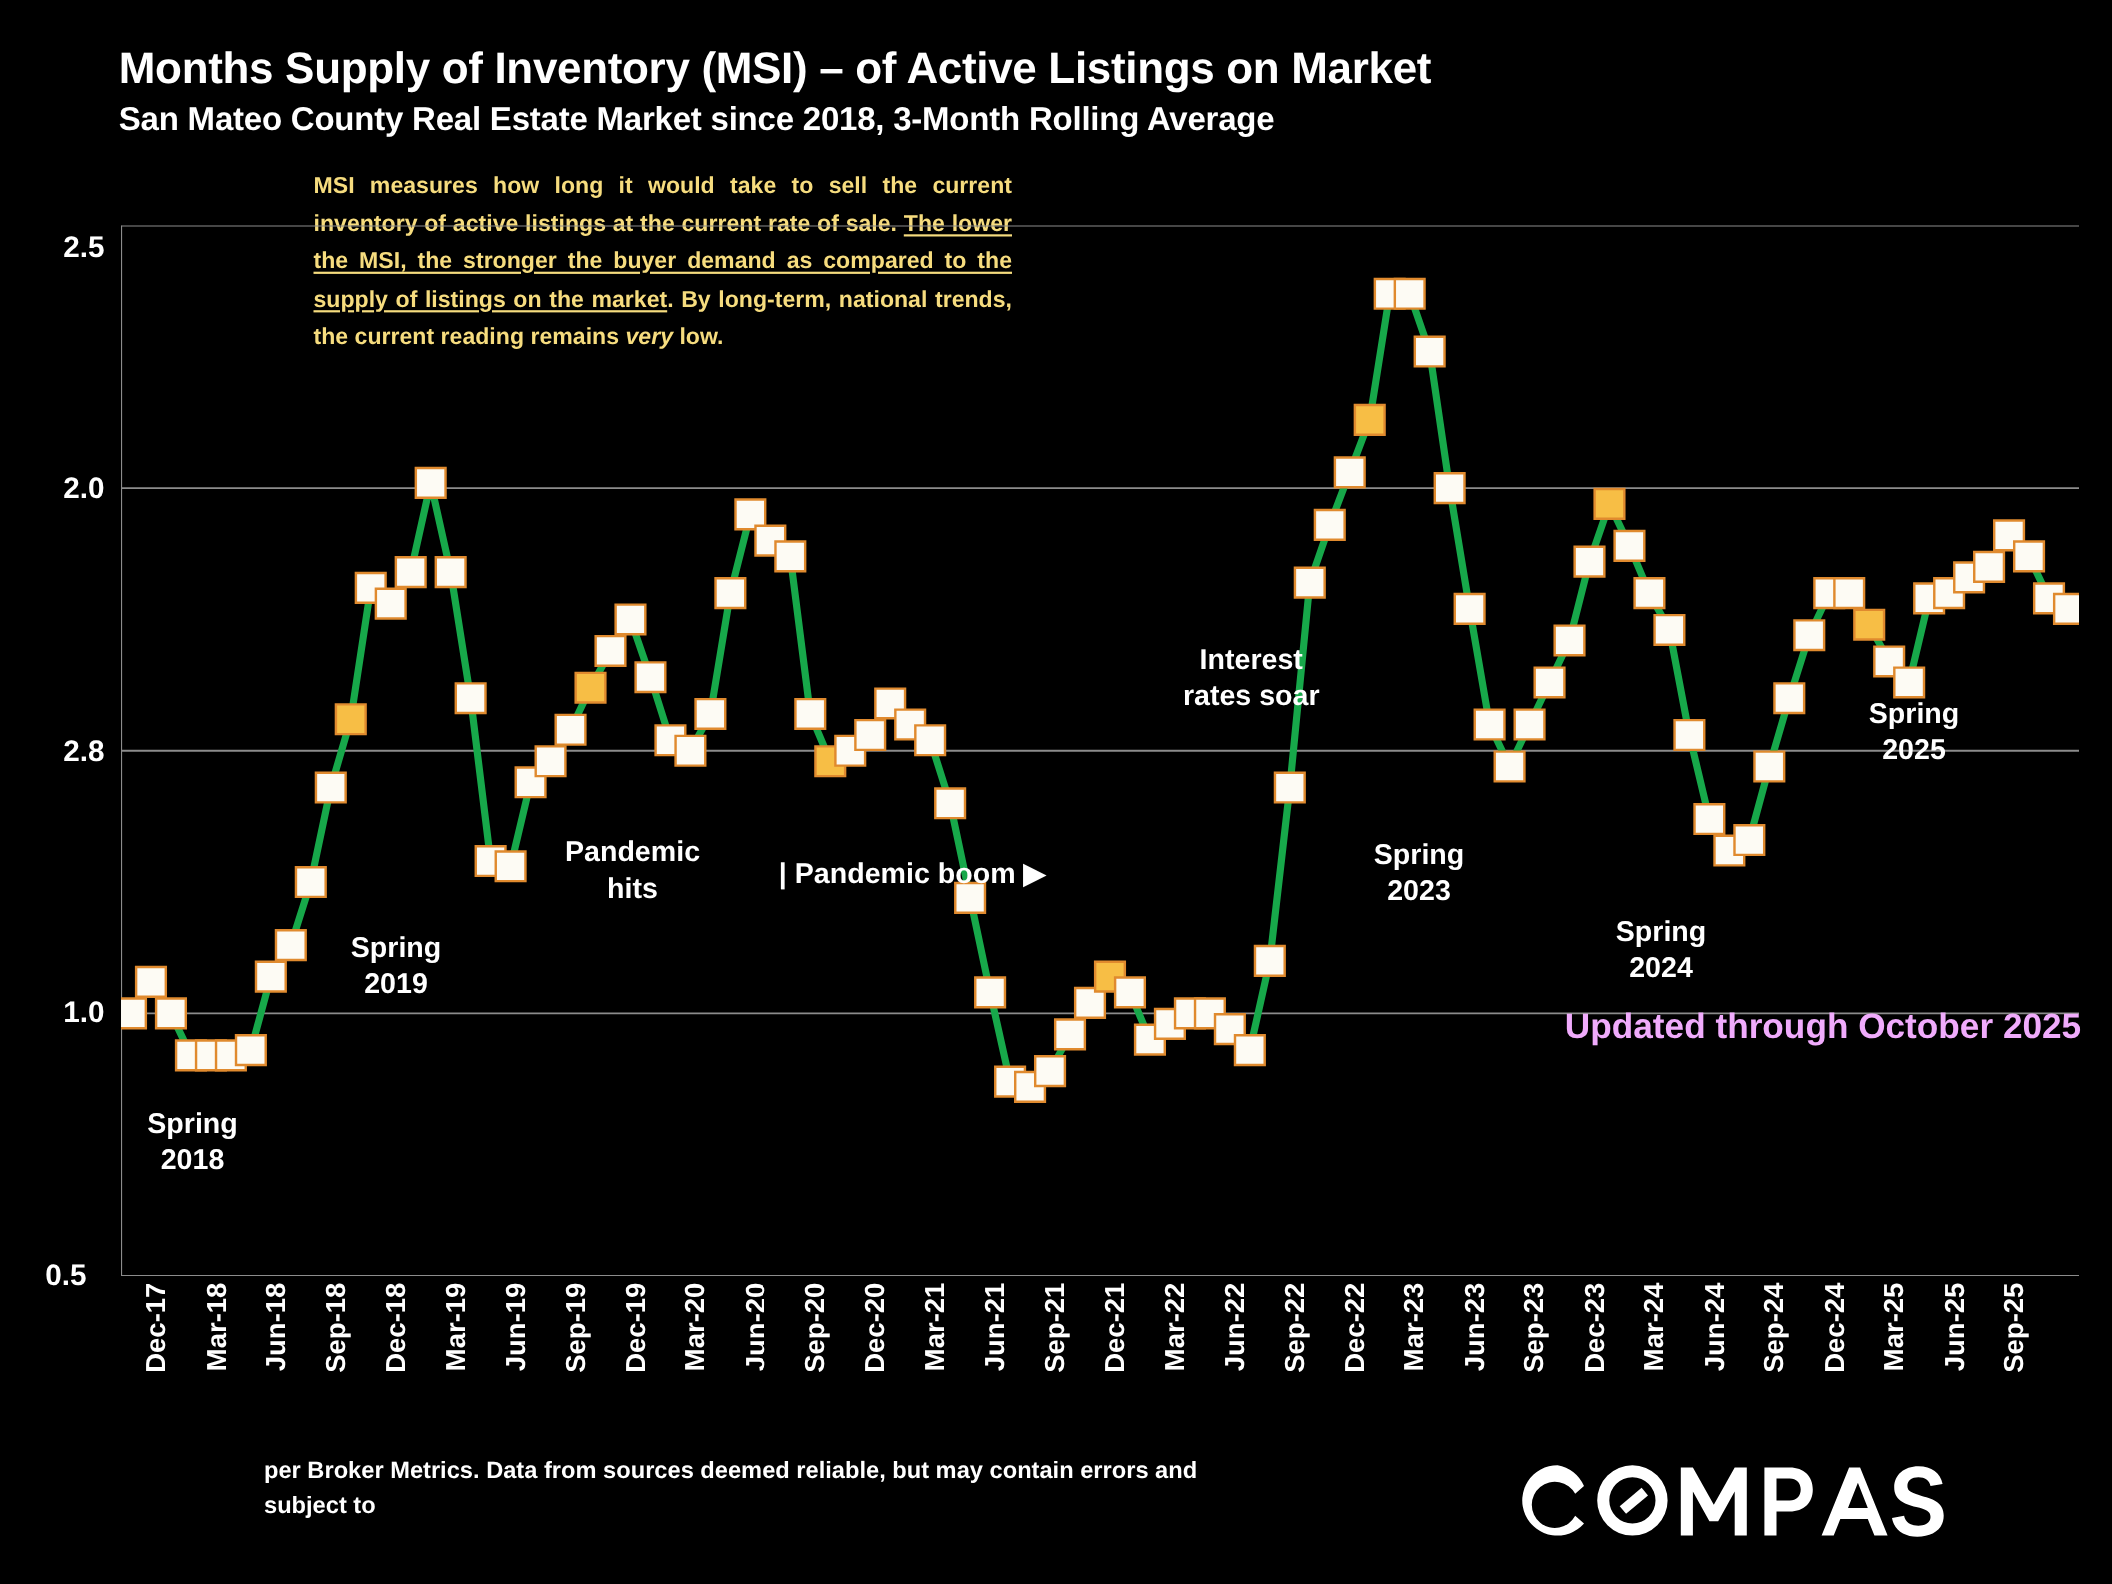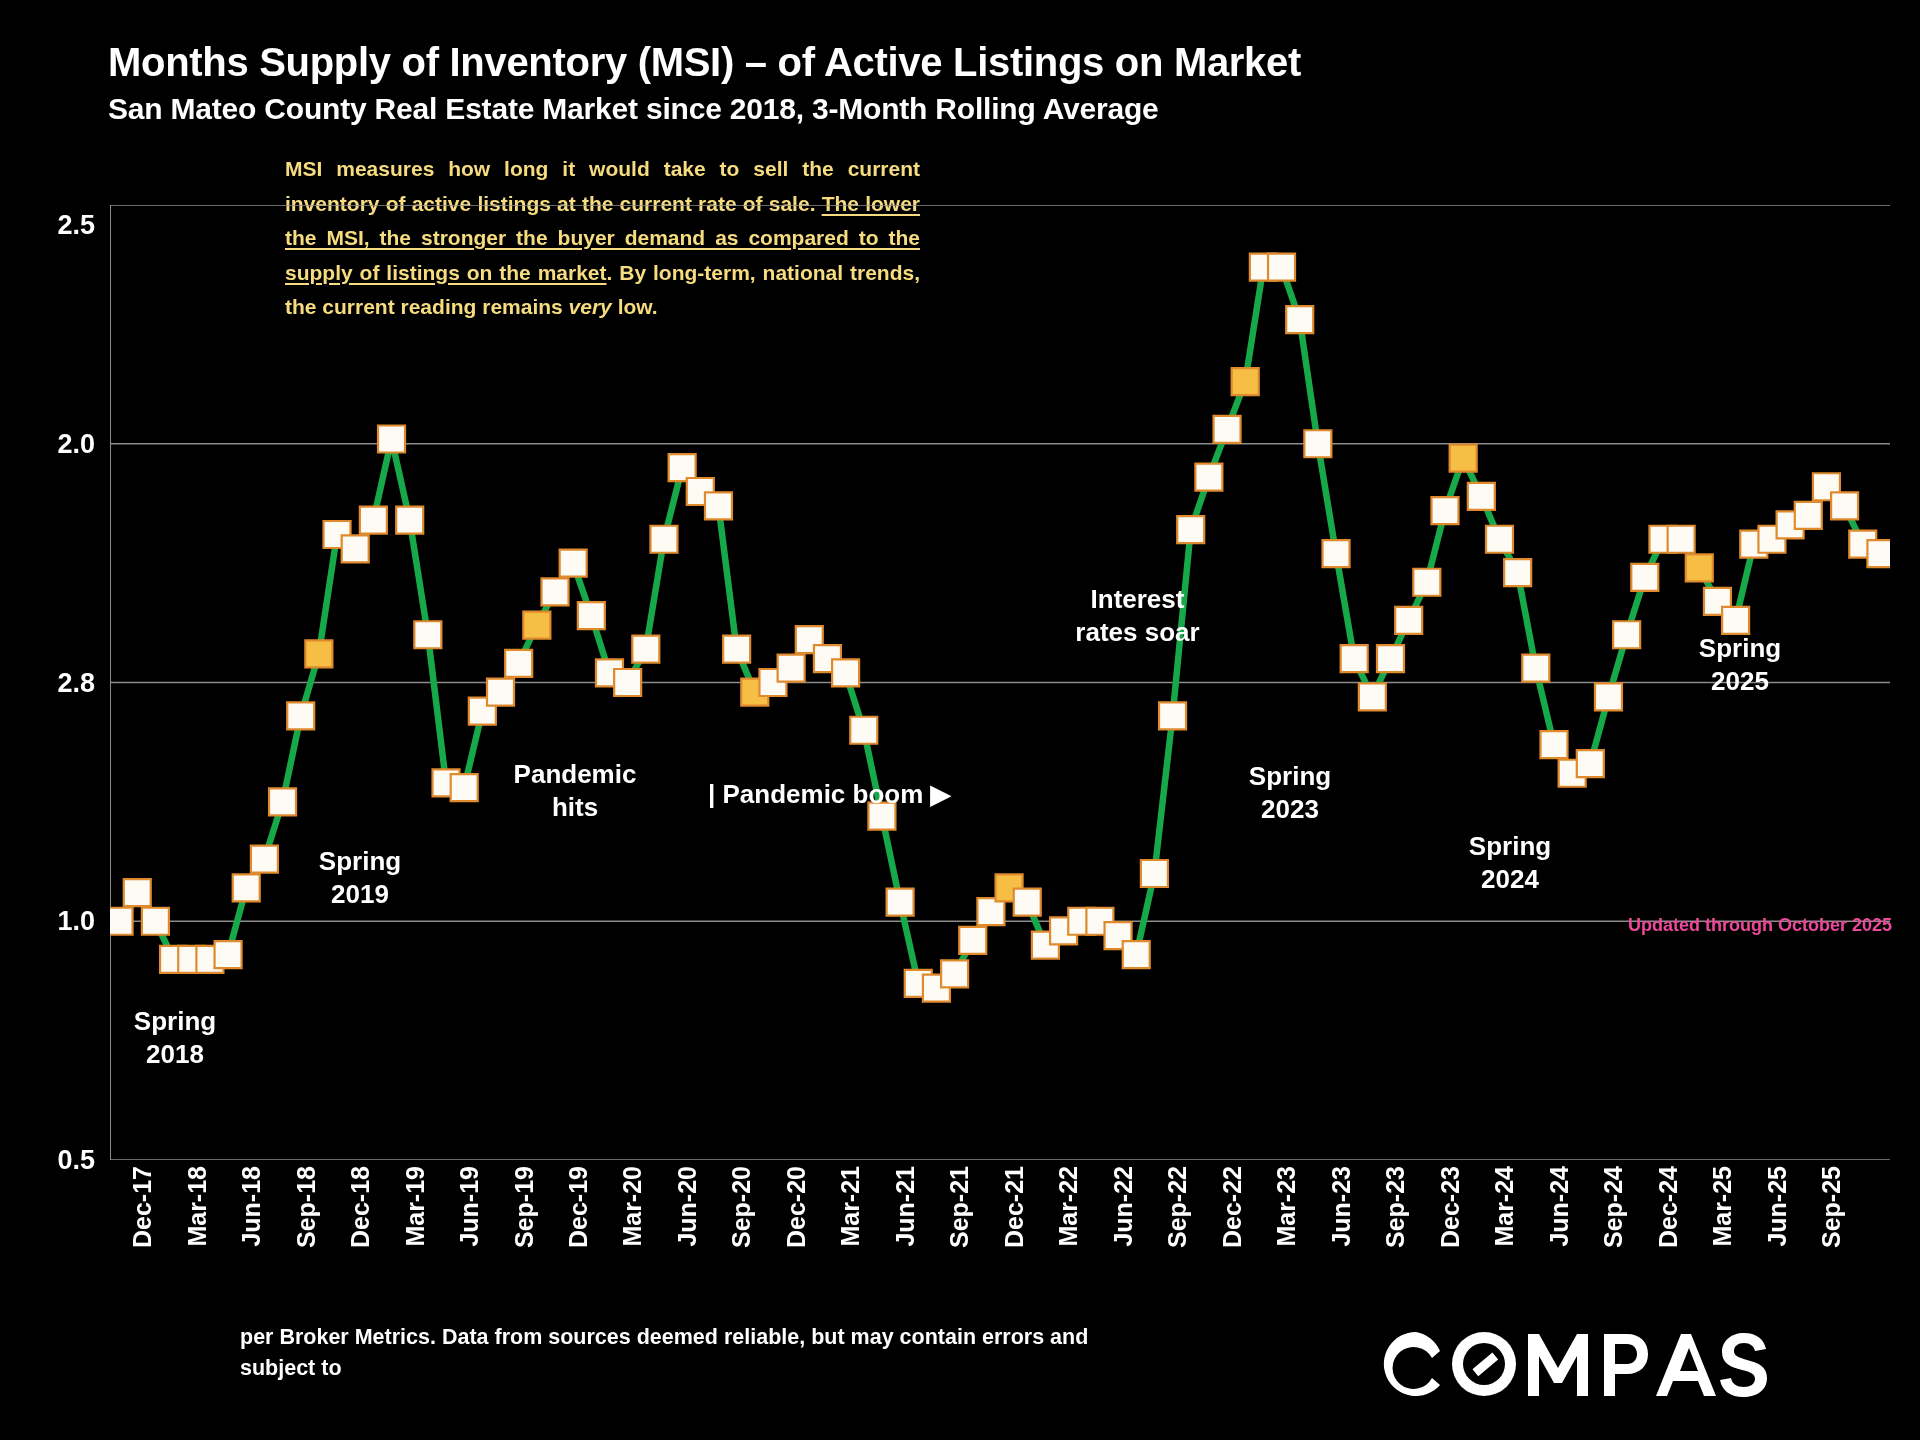--- a/index.html
+++ b/index.html
@@ -62,21 +62,21 @@
 
   .chartnote {
     position:absolute;
     font-size:26px; font-weight:bold; color:#fff;
     text-align:center; line-height:33px; white-space:pre-line;
   }
   .chartnote.left { text-align:center; white-space:nowrap; }
 
   .updated {
     position:absolute; right:28px; top:915px;
-    font-size:18px; font-weight:bold; color:#ec4899; white-space:nowrap;margin-left:16px;
+    font-size:32px; font-weight:bold; color:#f0abfc; white-space:nowrap;margin-left:16px;
   }
 
   
   .footer {
     position:absolute; left:240px; top:1322px; width:880px;
     font-size:21.5px; font-weight:bold; line-height:31px; color:#fff;
   }
   #compass-logo { position:absolute; left:1380px; top:1328px; width:400px; height:72px; }
 </style>
 </head>
@@ -85,21 +85,21 @@
 <div id="stage">
 
   <div class="title">Months Supply of Inventory (MSI) – of Active Listings on Market</div>
   <div class="subtitle">San Mateo County Real Estate Market since 2018, 3-Month Rolling Average</div>
 
   <div class="note-box">
     <span>MSI measures how long it would take to sell the current inventory of active listings at the current rate of sale. </span><u>The lower the MSI, the stronger the buyer demand as compared to the supply of listings on the market</u><span>.  By long-term, national trends, the current reading remains </span><i>very</i><span> low.</span>
   </div>
 
   <div id="yaxis-labels">
-      <div class="ylab" style="top: 955px;">0.5</div>
+      <div class="ylab" style="top: 955px; text-align: center;">0.5</div>
       <div class="ylab" style="top: 716.25px;">1.0</div>
       <div class="ylab" style="top: 477.5px;">2.8</div>
       <div class="ylab" style="top: 238.75px;">2.0</div>
       <div class="ylab" style="top: 0px; margin-top: 20px;">2.5</div>
     </div>
 
   <div id="plot">
     <svg id="plotsvg" viewBox="0 0 1780 955" preserveAspectRatio="none">
         <line x1="0" y1="955" x2="1780" y2="955" stroke="#8C8C8C" stroke-width="1.6" vector-effect="non-scaling-stroke"></line>
         <line x1="0" y1="716.25" x2="1780" y2="716.25" stroke="#8C8C8C" stroke-width="1.6" vector-effect="non-scaling-stroke"></line>

